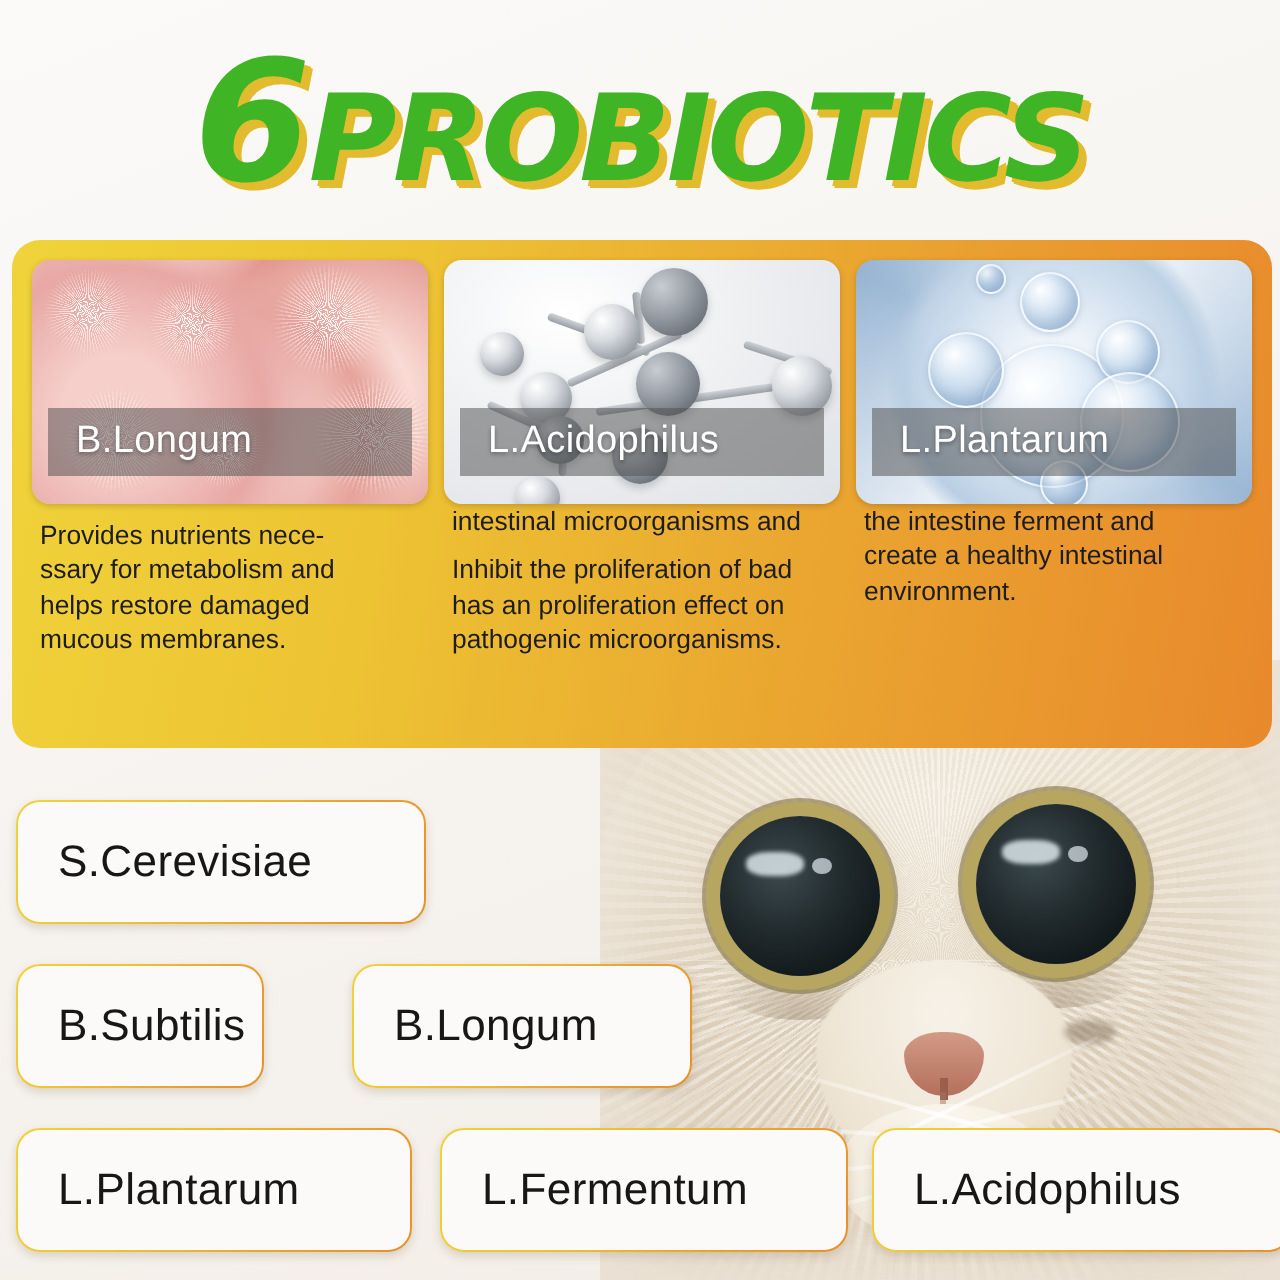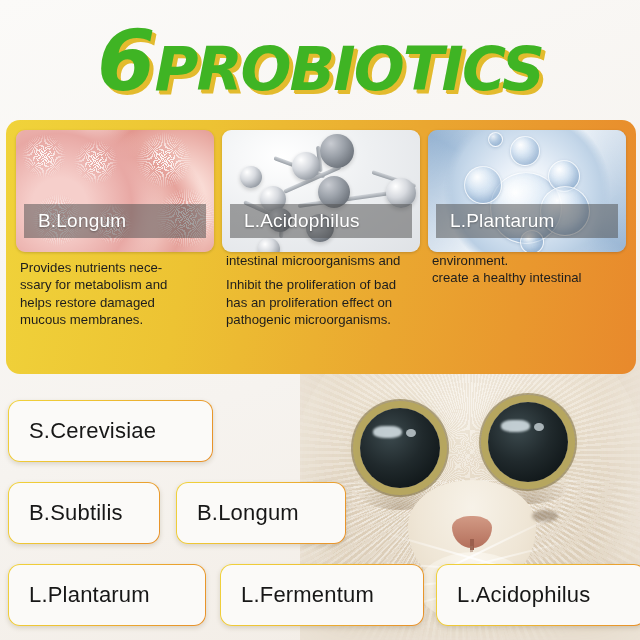--- a/index.html
+++ b/index.html
@@ -272,39 +272,40 @@
           <span class="ring"></span>
           <span class="bub" style="left:62px;top:42px;width:70px;height:70px"></span>
           <span class="bub" style="left:36px;top:36px;width:36px;height:36px"></span>
           <span class="bub" style="left:82px;top:6px;width:28px;height:28px"></span>
           <span class="bub" style="left:120px;top:30px;width:30px;height:30px"></span>
           <span class="bub" style="left:112px;top:56px;width:48px;height:48px"></span>
           <span class="bub" style="left:60px;top:2px;width:13px;height:13px"></span>
           <span class="bub" style="left:92px;top:100px;width:22px;height:22px"></span>
           <div class="thumb-label">L.Plantarum</div>
         </div>
+        <div class="desc" style="margin-top:0">the intestine ferment and</div>
+        <div class="desc" style="margin-top:0">create a healthy intestinal</div>
         <div class="desc" style="margin-top:0">environment.</div>
-        <div class="desc" style="margin-top:0">create a healthy intestinal</div>
       </div>
 
     </div>
   </div>
 
   <div class="tags">
 
     <div class="tag-row" style="top:14px;left:0;width:580px">
       <div class="tag" style="left:8px;width:205px">
         <div class="tag-in">
             <span>S.Cerevisiae</span>
           </div>
       </div>
     </div>
 
     <div class="tag-row" style="top:96px;left:0;width:640px">
-      <div class="tag" style="left:8px;width:152px">
+      <div class="tag" style="left:8px;width:124px">
         <div class="tag-in">
             <span>B.Subtilis</span>
           </div>
       </div>
       <div class="tag" style="left:176px;width:170px">
         <div class="tag-in">
             <span>B.Longum</span>
           </div>
       </div>
     </div>

